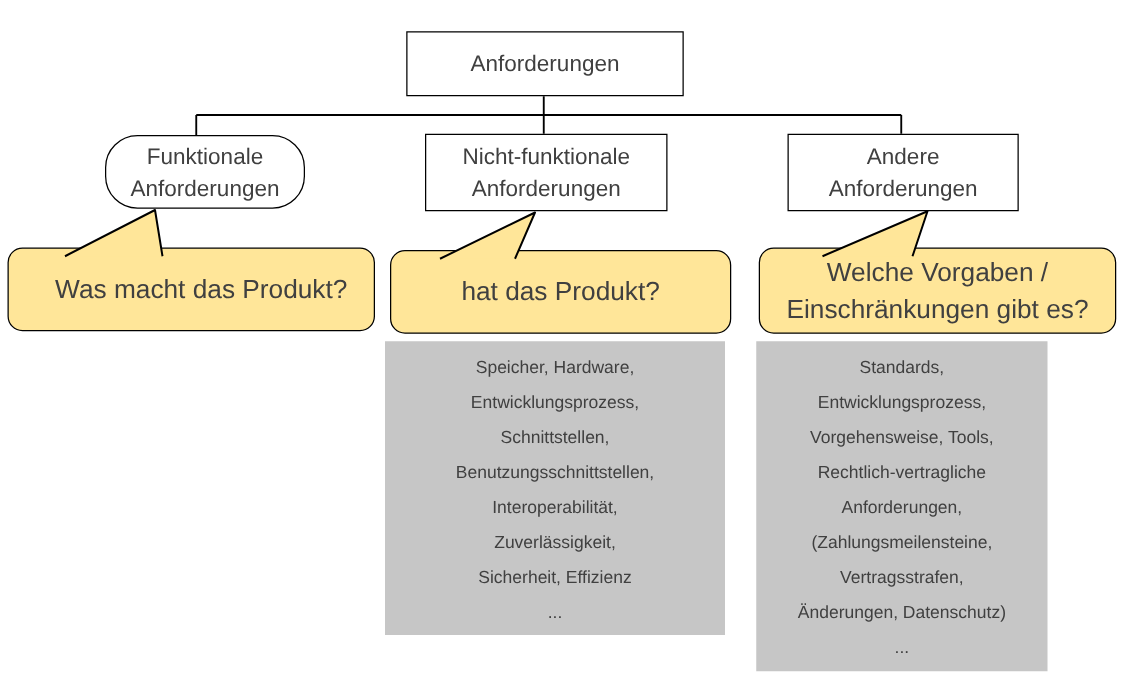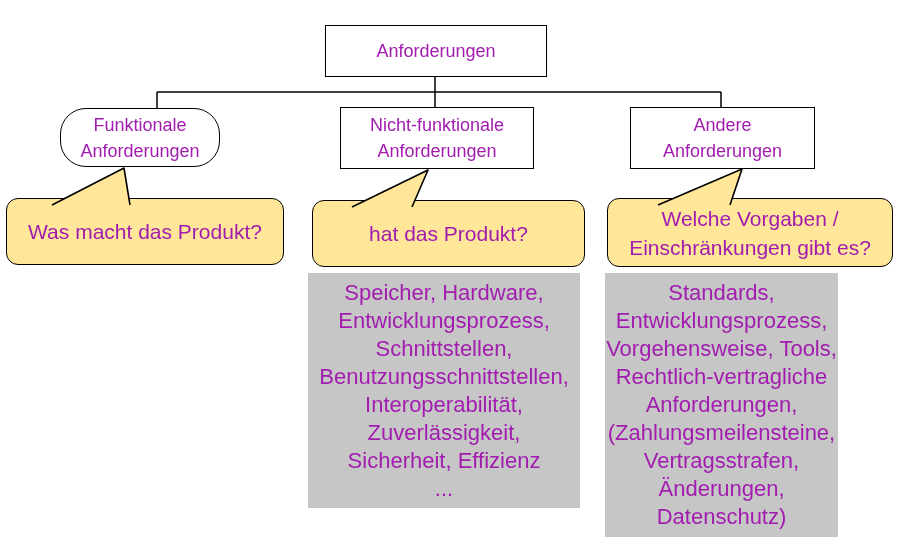--- a/index.html
+++ b/index.html
@@ -1,45 +1,45 @@
 <!DOCTYPE html>
 <html lang="de"><head>
 <meta charset="utf-8">
 <style>
   html,body{margin:0;padding:0;background:#fff;}
   .canvas{
     position:relative;width:898px;height:540px;background:#ffffff;
-    font-family:"Liberation Sans",sans-serif;color:#a21caf;overflow:hidden;
+    font-family:"Liberation Sans",sans-serif;color:#404040;overflow:hidden;
   }
   svg.layer{position:absolute;left:0;top:0;width:898px;height:540px;pointer-events:none;}
 
   .node{
     position:absolute;background:#ffffff;border:1.5px solid #000;
     display:flex;flex-direction:column;align-items:center;justify-content:center;
     text-align:center;font-size:18px;line-height:26px;
   }
   .node span{display:block;}
   .node.root{left:325px;top:25px;width:220px;height:50px;}
-  .node.c1{left:60px;top:108px;width:158px;height:57px;border-radius:26px;}
+  .node.c1{left:84px;top:108px;width:158px;height:57px;border-radius:26px;}
   .node.c2{left:340px;top:107px;width:192px;height:60px;}
   .node.c3{left:630px;top:107px;width:183px;height:60px;}
 
   .bubble{
     position:absolute;background:#FFE699;border:1.6px solid #000;border-radius:12px;
     display:flex;flex-direction:column;align-items:center;justify-content:center;
     text-align:center;font-size:21px;line-height:29px;
   }
   .bubble span{display:block;}
-  .bubble.b1{left:6px;top:198px;width:276px;height:65px;}
+  .bubble.b1{left:6px;top:198px;width:276px;height:65px;padding-left:16px;}
   .bubble.b2{left:312px;top:200px;width:271px;height:65px;}
   .bubble.b3{left:607px;top:198px;width:284px;height:67px;text-align:center;}
 
   .details{
     position:absolute;background:#C6C6C6;
-    text-align:center;font-size:22px;line-height:28px;padding-top:6px;box-sizing:border-box;
+    text-align:center;font-size:14px;line-height:28px;padding-top:6px;box-sizing:border-box;
   }
   .details span{display:block;}
   .details.g1{left:308px;top:273px;width:272px;height:235px;}
   .details.g2{left:605px;top:273px;width:233px;height:264px;}
 </style>
 </head>
 <body>
 
 <div class="canvas">
 

